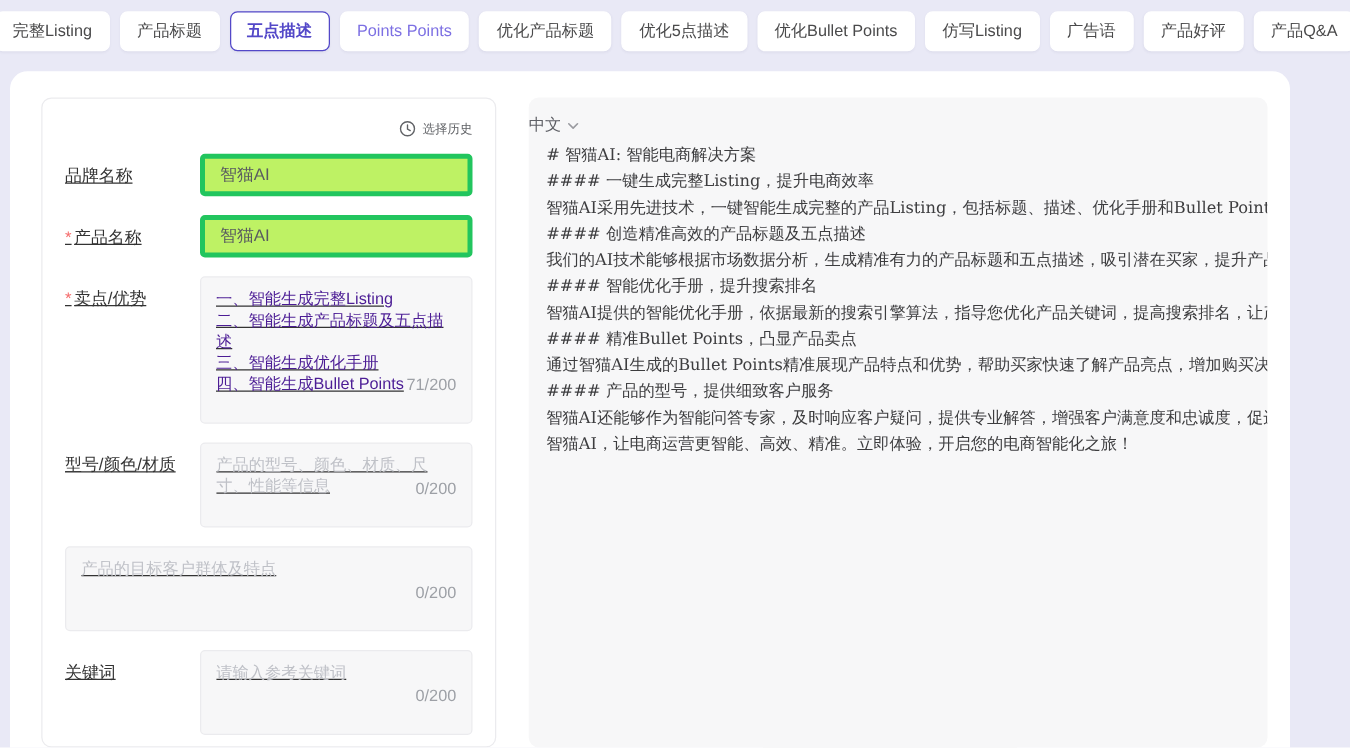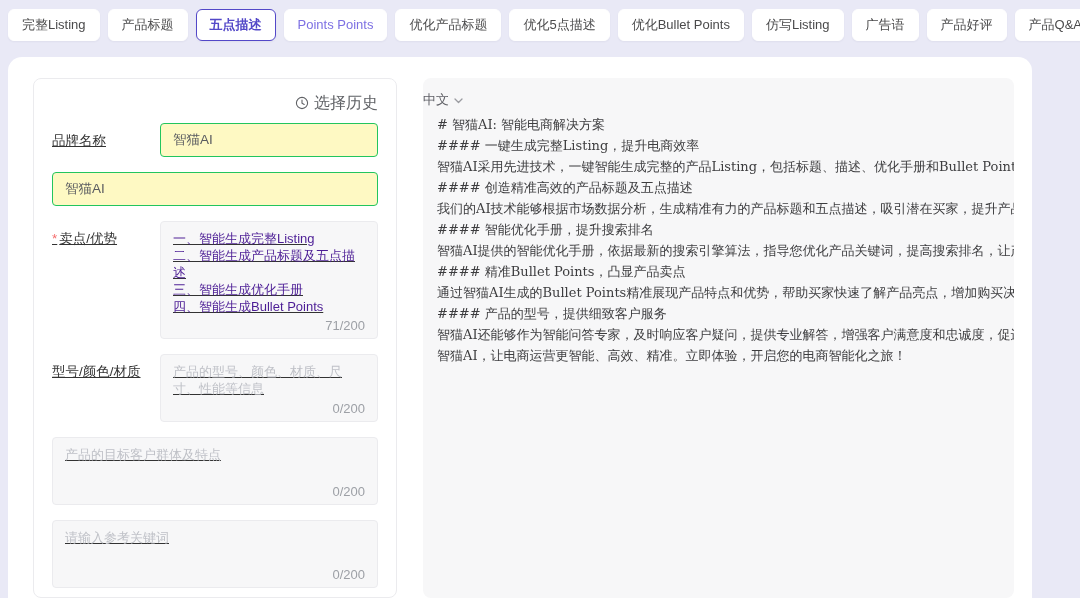--- a/index.html
+++ b/index.html
@@ -7,20 +7,21 @@
   body {
     background:#e9e9f6;
     font-family:"Liberation Sans","DejaVu Sans",sans-serif;
     color:#333;
   }
 
   
   .tabbar {
     display:flex; gap:8px; padding:9px 8px 0 8px; align-items:flex-start;
     white-space:nowrap;
+    justify-content:center;
   }
   .tab {
     background:#ffffff; border:1px solid #ffffff; border-radius:6px;
     padding:7px 13px; font-size:13px; color:#4a4a4b; cursor:pointer;
     box-shadow:0 1px 2px rgba(40,40,80,.05); line-height:16px;
   }
   .tab.active {
     border:1px solid #5348c8; color:#5348c8; font-weight:bold;
   }
   .tab.accent { color:#7d70e3; }
@@ -33,54 +34,54 @@
   }
 
   
   .form-panel {
     width:364px; flex:0 0 364px; background:#fff;
     border:1px solid #ebebee; border-radius:8px;
     padding:12px 18px 0 18px;
   }
   .history-row {
     display:flex; justify-content:flex-end; align-items:center; gap:5px;
-    color:#606266; font-size:16px; height:24px; margin-bottom:8px;
+    color:#606266; font-size:10px; height:24px; margin-bottom:8px;
     cursor:pointer;
   }
   .history-row svg { display:block; }
   .form-row { display:flex; margin-bottom:15px;text-decoration:underline; }
   .form-label {
     width:108px; flex:0 0 108px; font-size:13.5px; color:#333;
     padding-top:9px; line-height:18px;
   }
   .req { color:#f56c6c; margin-right:2px; }
   .field { flex:1; }
   .ibox {
-    background:#fef9c3; border:1px solid #22c55e; border-radius:4px;
+    background:#bef264; border:4px solid #22c55e; border-radius:4px;
     height:34px; overflow:hidden;
   }
   .ibox input {
     width:100%; height:100%; border:none; outline:none; background:transparent;
     padding:0 12px; font-size:13.5px; color:#595b60;
     font-family:inherit;
   }
   .tbox {
     position:relative; background:#f7f7f8; border:1px solid #ebebee;
     border-radius:4px; padding:8px 12px 22px 12px;
   }
   .tbox textarea {
     display:block; width:100%; border:none; outline:none; background:transparent;
     resize:none; font-size:13px; line-height:17px; color:#4c1d95;
     font-family:inherit;
   }
   .tbox textarea::placeholder, .ibox input::placeholder { color:#bfc1c7; }
   .tbox.big textarea { height:86px; }
   .tbox.small textarea { height:36px; }
   .counter {
-    position:absolute; right:12px; bottom:5px; font-size:13px; color:#9da0a6;
+    position:absolute; right:12px; bottom:23px; font-size:13px; color:#9da0a6;
   }
 
   
   .output-panel {
     flex:1; background:#f7f7f8; border-radius:8px;
     padding:8px 0 0 0; overflow:hidden; position:relative;
   }
   .lang-row {
     display:flex; align-items:center; gap:4px;
     padding:4px 22px 0 0; color:#5f6066; font-size:13px; height:24px;
@@ -129,20 +130,21 @@
     <div class="form-row">
       <div class="form-label"><span>品牌名称</span></div>
       <div class="field">
         <div class="ibox">
           <input type="text" value="智猫AI" style="">
         </div>
       </div>
     </div>
 
     <div class="form-row">
+      <div class="form-label"><span class="req">*</span><span>产品名称</span></div>
       <div class="field">
         <div class="ibox">
           <input type="text" value="智猫AI" style="">
         </div>
       </div>
     </div>
 
     <div class="form-row">
       <div class="form-label"><span class="req">*</span><span>卖点/优势</span></div>
       <div class="field">
@@ -170,20 +172,21 @@
     <div class="form-row">
       <div class="field">
         <div class="tbox small">
           <textarea placeholder="产品的目标客户群体及特点" style=""></textarea>
           <span class="counter">0/200</span>
         </div>
       </div>
     </div>
 
     <div class="form-row">
+      <div class="form-label"><span>关键词</span></div>
       <div class="field">
         <div class="tbox small">
           <textarea placeholder="请输入参考关键词" style=""></textarea>
           <span class="counter">0/200</span>
         </div>
       </div>
     </div>
 
   </div>
 

